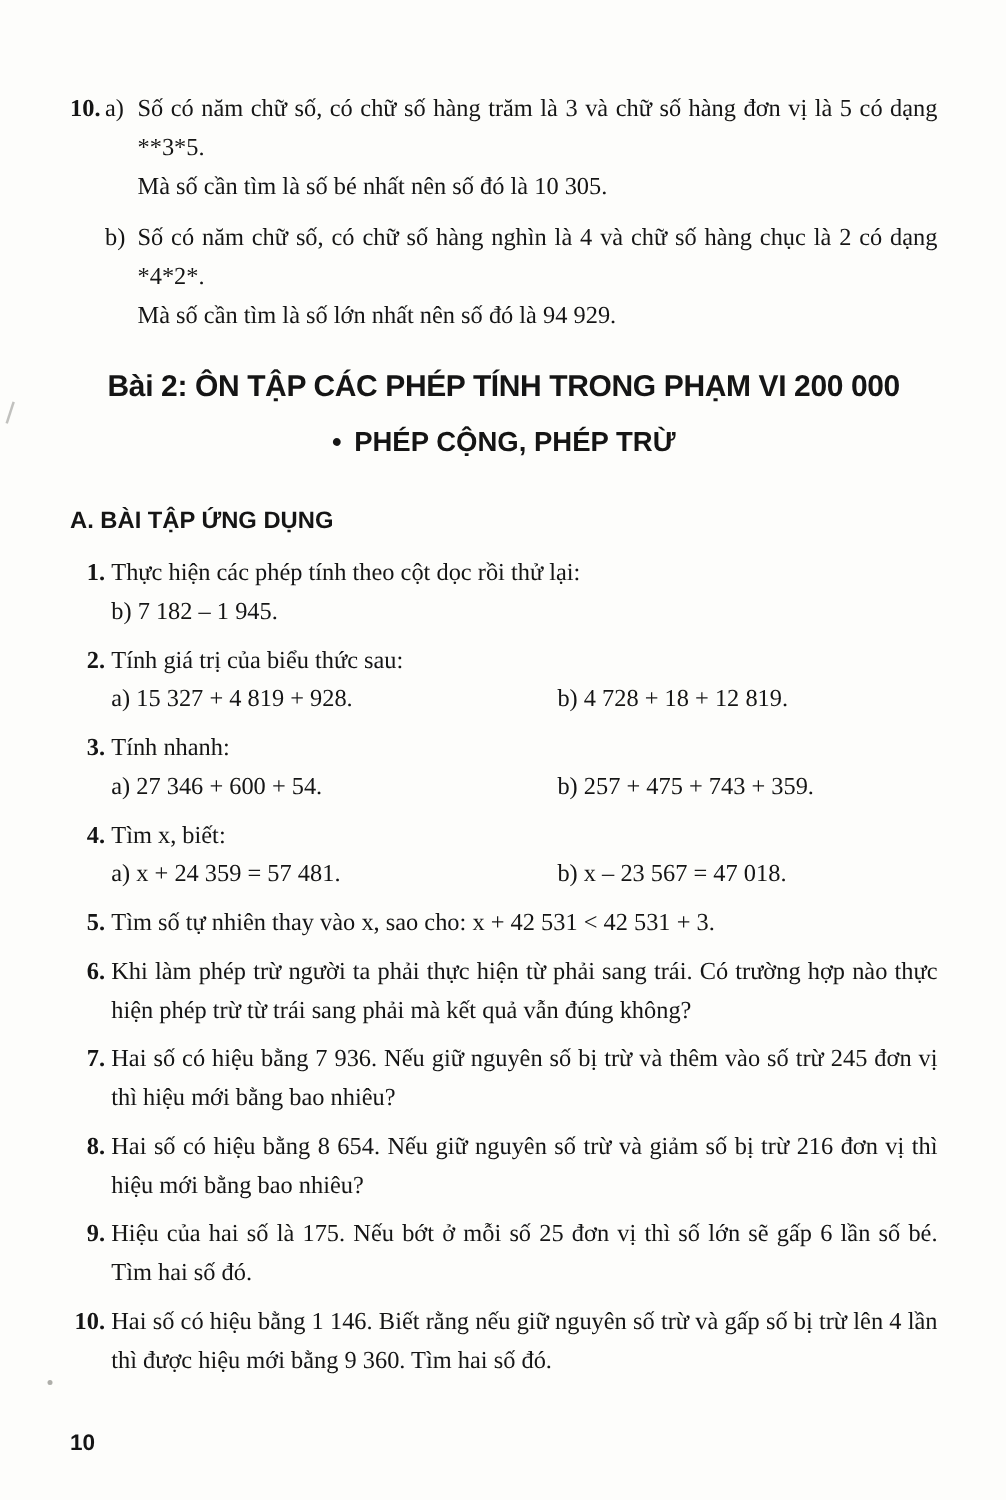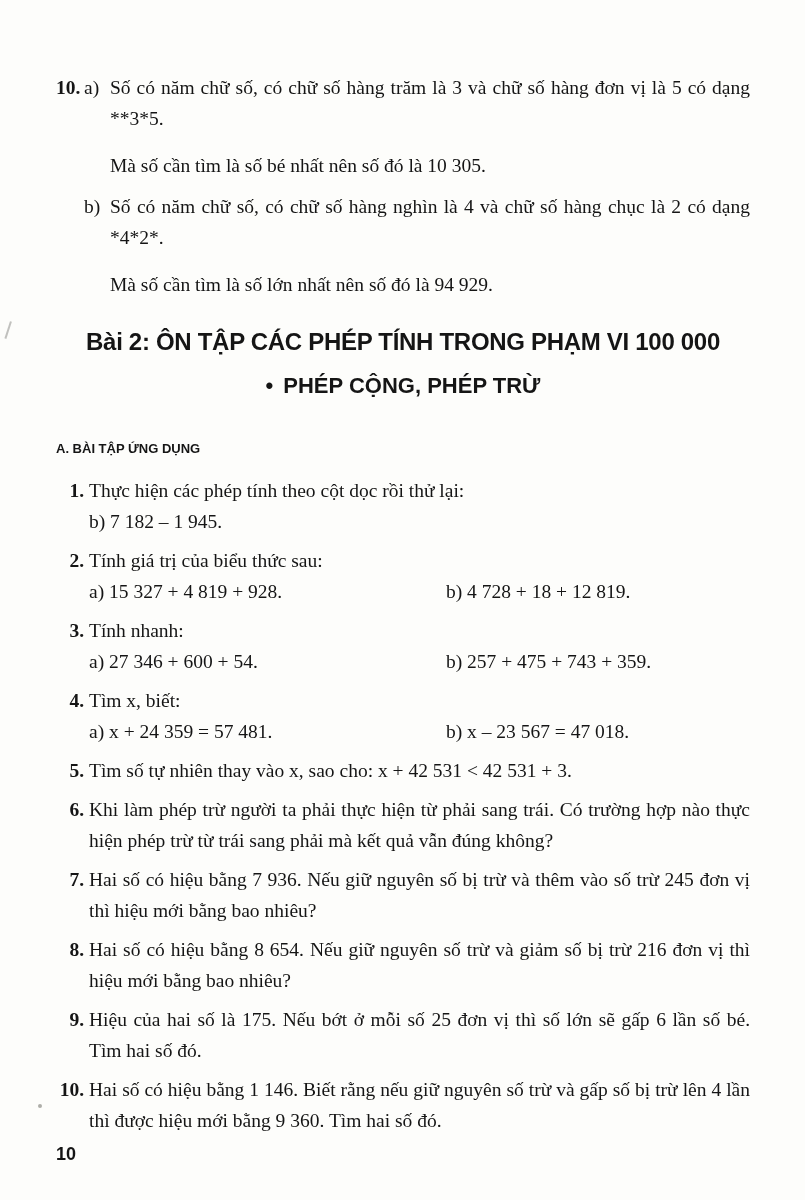--- a/index.html
+++ b/index.html
@@ -24,21 +24,21 @@
 
   
   .sol-row {
     display: grid;
     grid-template-columns: 28px 26px 1fr;
     margin-bottom: 10px;
   }
   .sol-num { font-weight: 700; }
   .sol-label { }
   .sol-text { text-align: justify; }
-  .sol-note { margin-top: 16px; }
+  .sol-note { margin-top: 0; }
 
   
   .lesson-title {
     font-family: "Liberation Sans", sans-serif;
     font-weight: 700;
     font-size: 24px;
     line-height: 36px;
     letter-spacing: -0.3px;
     text-align: center;
     margin: 24px 0 10px 0;
@@ -49,21 +49,21 @@
     font-weight: 700;
     font-size: 22px;
     line-height: 32px;
     text-align: center;
     margin: 0 0 33px 0;
   }
   .lesson-subtitle .bullet { margin-right: 10px; }
   .section-title {
     font-family: "Liberation Sans", sans-serif;
     font-weight: 700;
-    font-size: 13px;
+    font-size: 19px;
     line-height: 28px;
     margin: 0 0 12px 0;
   }
 
   
   .ex {
     display: grid;
     grid-template-columns: 28px 1fr;
     column-gap: 5px;
     margin-bottom: 8px;
@@ -125,21 +125,21 @@
     <div class="sol-row">
       <div class="sol-num"></div>
       <div class="sol-label">b)</div>
       <div class="sol-body">
         <p class="sol-text">Số có năm chữ số, có chữ số hàng nghìn là 4 và chữ số hàng chục là 2 có dạng *4*2*.</p>
         <p class="sol-note">Mà số cần tìm là số lớn nhất nên số đó là 94 929.</p>
       </div>
     </div>
   </div>
 
-  <h1 class="lesson-title">Bài 2: ÔN TẬP CÁC PHÉP TÍNH TRONG PHẠM VI 100 000</h1>
+  <h1 class="lesson-title">Bài 2: ÔN TẬP CÁC PHÉP TÍNH TRONG PHẠM VI 200 000</h1>
   <h2 class="lesson-subtitle"><span class="bullet">•</span><span>PHÉP CỘNG, PHÉP TRỪ</span></h2>
   <h3 class="section-title">A. BÀI TẬP ỨNG DỤNG</h3>
 
   <div class="exercises">
 
     <div class="ex">
       <div class="ex-num">1.</div>
       <div class="ex-body">
         <p class="ex-stem">Thực hiện các phép tính theo cột dọc rồi thử lại:</p>
         <div class="ex-parts">

